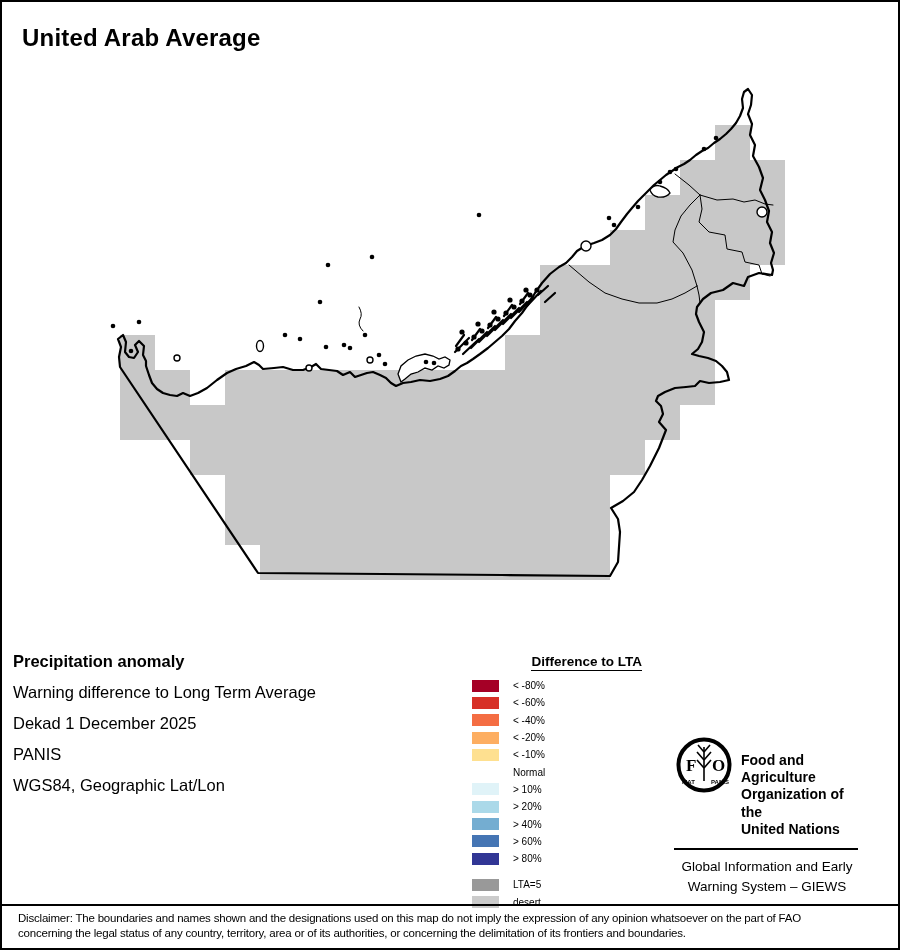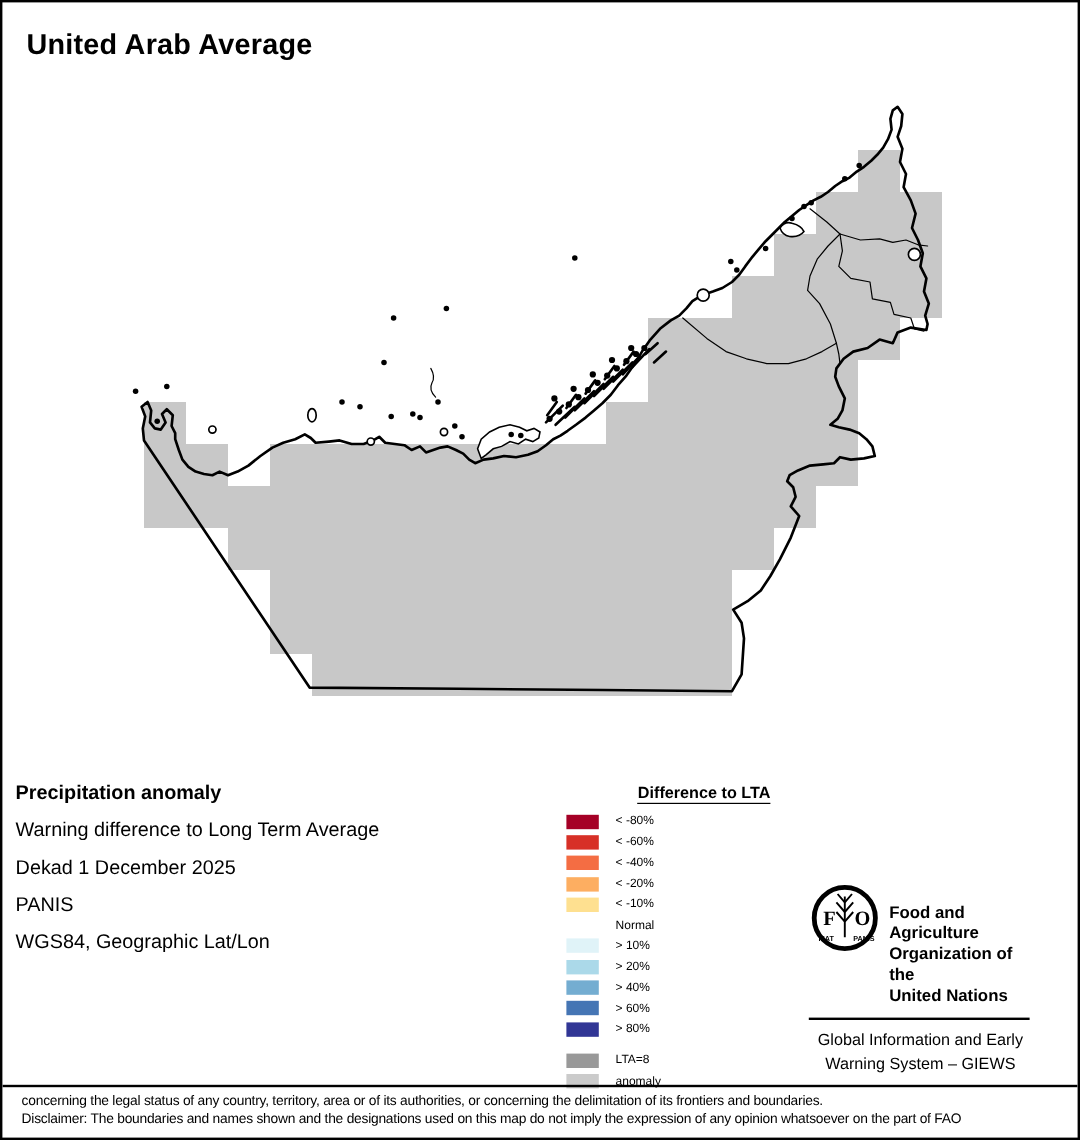--- a/index.html
+++ b/index.html
@@ -189,25 +189,25 @@
           <span class="lg-lab">&gt; 60%</span>
         </div>
         <div class="lg-row">
           <div class="lg-sw" style="background: rgb(49, 54, 149);"></div>
           <span class="lg-lab">&gt; 80%</span>
         </div>
       </div>
     <div id="legend-footer">
         <div class="lg-row">
           <div class="lg-sw" style="background: rgb(153, 153, 153);"></div>
-          <span class="lg-lab">LTA=8</span>
+          <span class="lg-lab">LTA=5</span>
         </div>
         <div class="lg-row">
           <div class="lg-sw" style="background: rgb(203, 203, 203);"></div>
-          <span class="lg-lab">anomaly</span>
+          <span class="lg-lab">desert</span>
         </div>
       </div>
   </div>
 
   <div id="fao-block">
     <svg id="fao-logo" width="60" height="60" viewBox="0 0 60 60">
       <circle cx="30" cy="30" r="25.5" fill="#fff" stroke="#000" stroke-width="4"></circle>
       <text id="lg-f" x="12" y="36" font-size="17" font-weight="bold" font-family="Liberation Serif, serif">F</text>
       <text id="lg-o" x="38" y="36" font-size="17" font-weight="bold" font-family="Liberation Serif, serif">O</text>
       <g stroke="#000" stroke-width="1.6" fill="none">
@@ -225,17 +225,17 @@
       <div>United Nations</div>
     </div>
     <div id="fao-rule"></div>
     <div id="fao-giews">
       <div>Global Information and Early</div>
       <div>Warning System – GIEWS</div>
     </div>
   </div>
 
   <div id="disclaimer">
+    <div>Disclaimer: The boundaries and names shown and the designations used on this map do not imply the expression of any opinion whatsoever on the part of FAO</div>
     <div>concerning the legal status of any country, territory, area or of its authorities, or concerning the delimitation of its frontiers and boundaries.</div>
-    <div>Disclaimer: The boundaries and names shown and the designations used on this map do not imply the expression of any opinion whatsoever on the part of FAO</div>
   </div>
 
 </div>
 
 </body></html>

